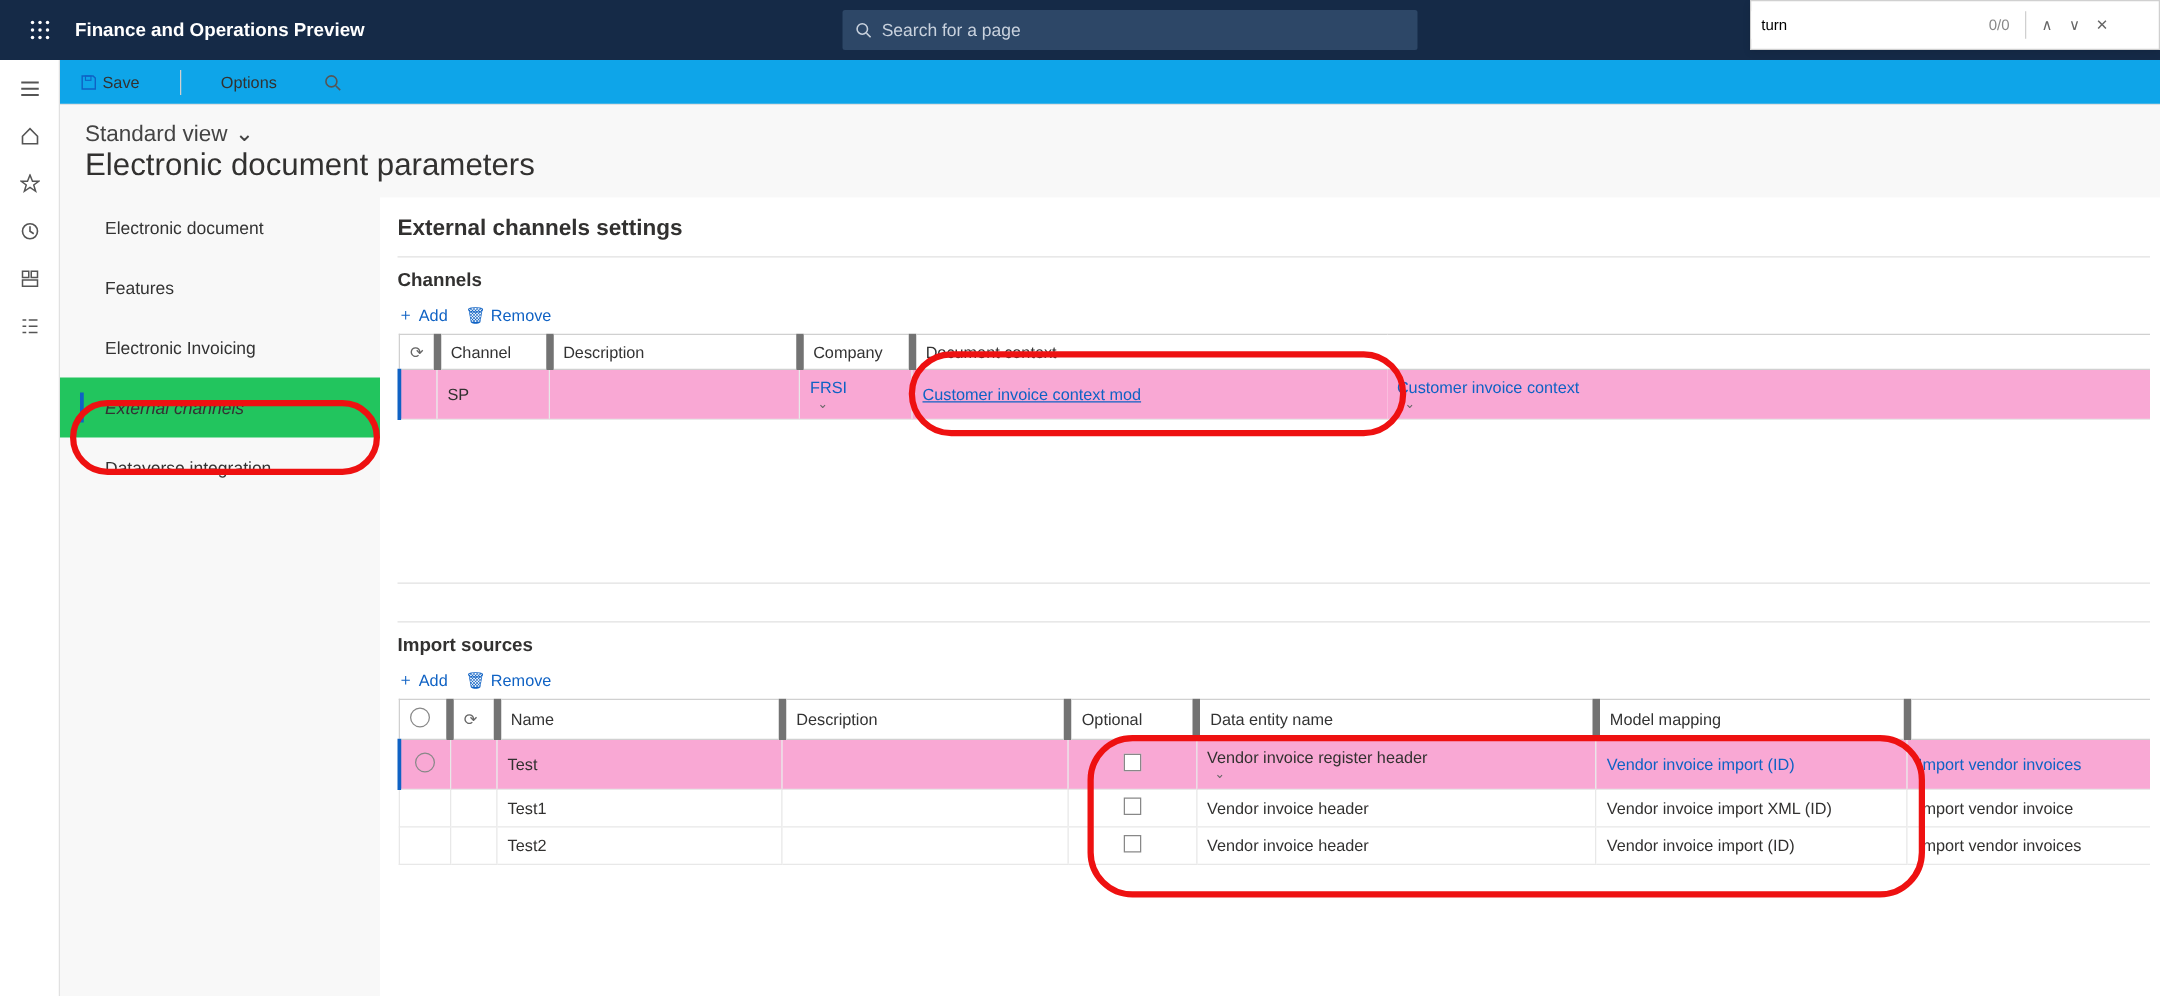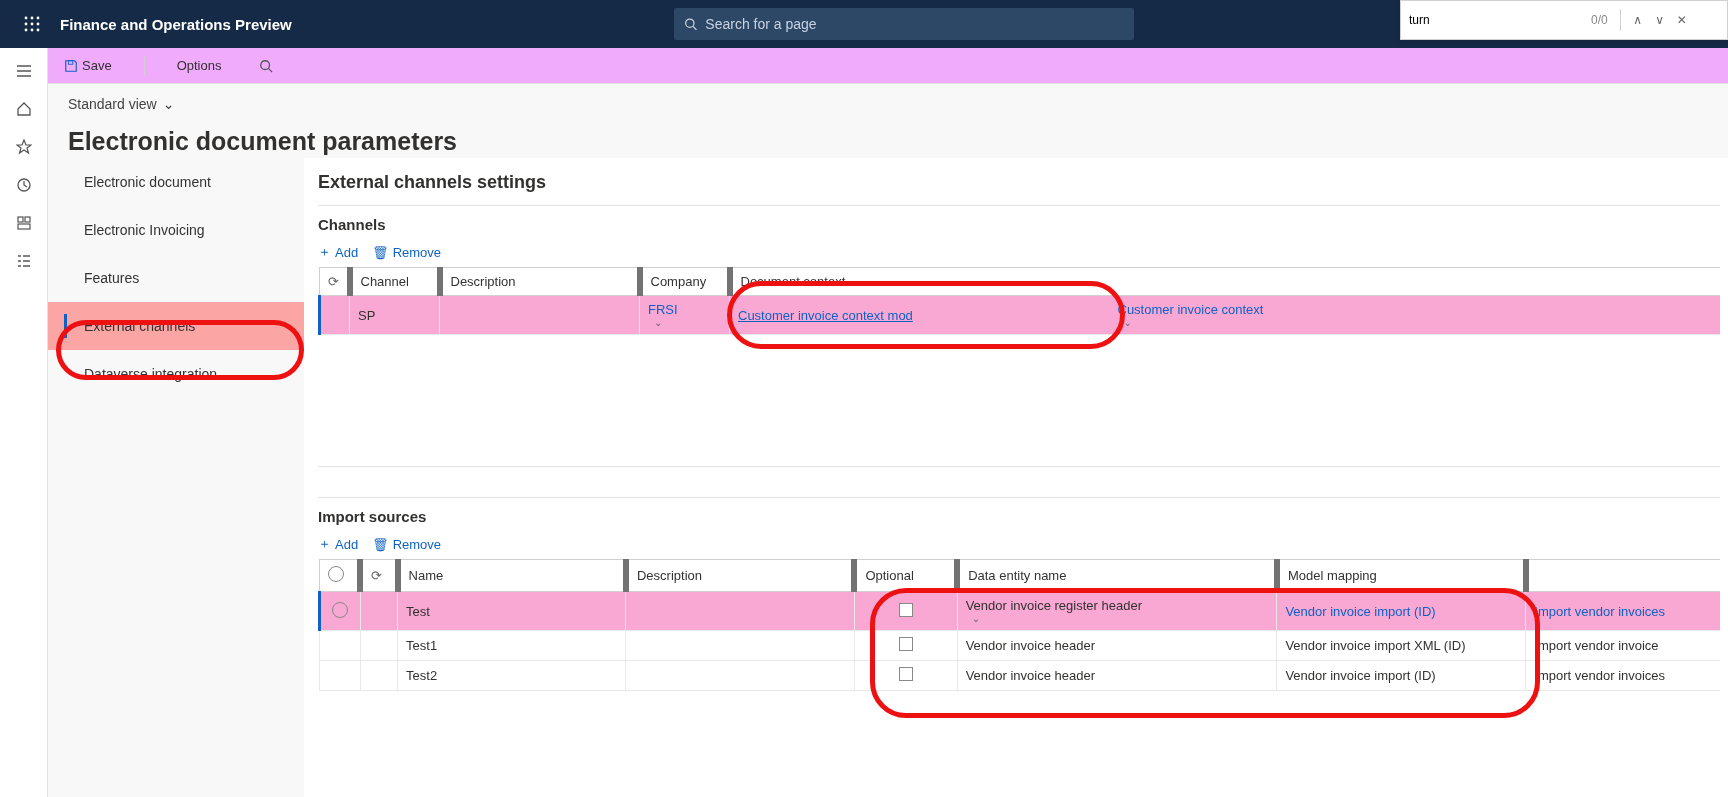--- a/index.html
+++ b/index.html
@@ -82,21 +82,21 @@
   }
   .find-count { color: #888; margin-right: 6px; }
   .find-div { width:1px; height:22px; background:#d0d0d0; margin:0 6px;}
   .find-btn { width:22px; text-align:center; cursor:pointer; color:#666; }
 
   
   .cmdbar {
     position: absolute;
     top: 48px; left: 48px; right:0;
     height: 36px;
-    background: #f0abfc;
+    background: #0ea5e9;
     display: flex;
     align-items: center;
     padding: 0 10px;
     border-bottom: 1px solid #e1e1e1;
     font-size: 13px;
     gap: 26px;
   }
   .cmdbar .cmd { display:flex; align-items:center; gap:4px; padding:4px 6px; cursor:pointer;}
   .cmdbar .cmd .ico { width:14px; height:14px; }
   .cmdbar .sep { width:1px; height:20px; background:#d0d0d0; }
@@ -112,37 +112,38 @@
     padding-top:4px;
   }
   .rail .rbtn{ width:48px;height:38px;display:flex;align-items:center;justify-content:center;color:#555;cursor:pointer;}
 
   
   .page-head {
     position:absolute; top:84px; left:48px; right:0;
     padding: 12px 20px 6px 20px;
     background:#f8f8f8;
   }
-  .view-sel{ font-size:14px; color:#444; display:flex;align-items:center;gap:6px;cursor:pointer;}
-  .page-title{ font-size:25px; font-weight:700; margin-top:15px;}
+  .view-sel{ font-size:18px; color:#444; display:flex;align-items:center;gap:6px;cursor:pointer;}
+  .page-title{ font-size:25px; font-weight:400; margin-top:0;}
 
   
   .side-nav{
     position:absolute; top:158px; left:48px; width:256px; bottom:0;
     background:#f8f8f8;
   }
   .side-nav .nav-item{
     padding:16px 20px 16px 36px;
     font-size:14px;
     color:#333;
     cursor:pointer;
     position:relative;
   }
   .side-nav .nav-item.active{
-    background:#fca5a5;
+    background:#22c55e;
+    font-style:italic;
   }
   .side-nav .nav-item.active::before{
     content:""; position:absolute; left:16px; top:12px; bottom:12px; width:3px; background:#0f62c4;
   }
 
   
   .main {
     position:absolute; top:158px; left:304px; right:0; bottom:0;
     background:#fff;
     padding: 14px 8px 8px 14px;
@@ -305,22 +306,22 @@
 <div class="page-head">
   <div class="view-sel">
     <span>Standard view</span>
     <span>⌄</span>
   </div>
   <div class="page-title">Electronic document parameters</div>
 </div>
 
 <div class="side-nav">
   <div class="nav-item"><span>Electronic document</span></div>
+  <div class="nav-item"><span>Features</span></div>
   <div class="nav-item"><span>Electronic Invoicing</span></div>
-  <div class="nav-item"><span>Features</span></div>
   <div class="nav-item active"><span>External channels</span></div>
   <div class="nav-item"><span>Dataverse integration</span></div>
 </div>
 
 <div class="main">
   <div class="section-title">External channels settings</div>
   <div class="hr"></div>
 
   <div class="sub-title">Channels</div>
   <div class="grid-actions">

